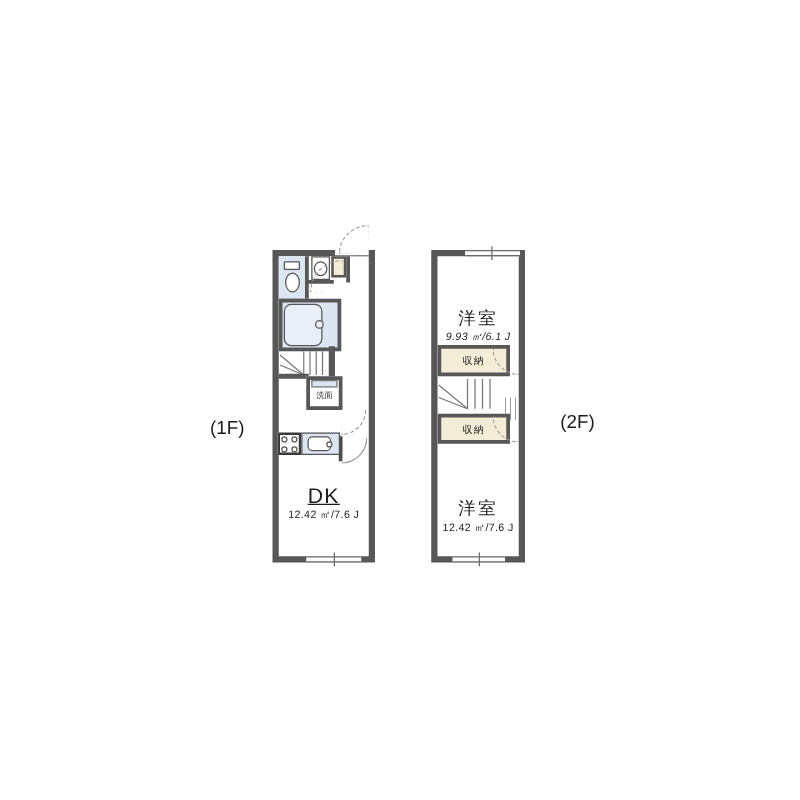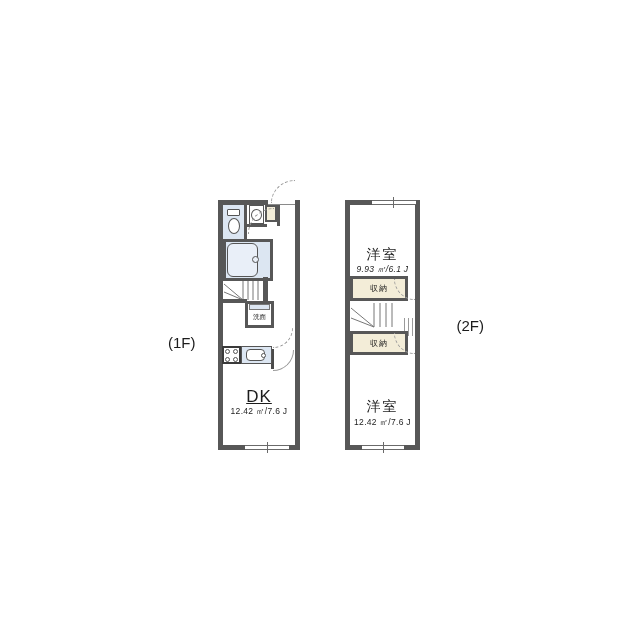--- a/index.html
+++ b/index.html
@@ -126,17 +126,17 @@
   <div class="abs arc arc-bl dashed" style="left:394px;top:333px;width:21px;height:21px;"></div>
 
   <div class="abs roomlabel" style="left:350px;top:376px;width:65px;">
     <div class="roomname">洋室</div>
     <div class="roomarea" style="margin-top:4px;">12.42 ㎡/7.6 J</div>
   </div>
 
   <div class="abs window" style="left:362px;top:445px;width:42px;height:5px;"></div>
   <div class="abs tick" style="left:383px;top:442px;width:1px;height:11px;"></div>
 
-  <div class="abs floorlabel" style="left:440px;top:317px;width:44px;text-align:right;">
+  <div class="abs floorlabel" style="left:440px;top:329px;width:44px;text-align:center;">
     <span>(2F)</span>
   </div>
 
 </div>
 
 </body></html>

